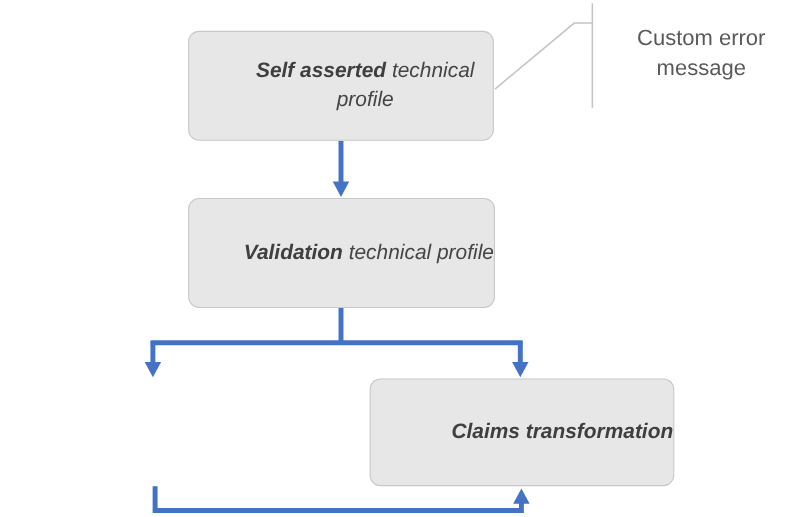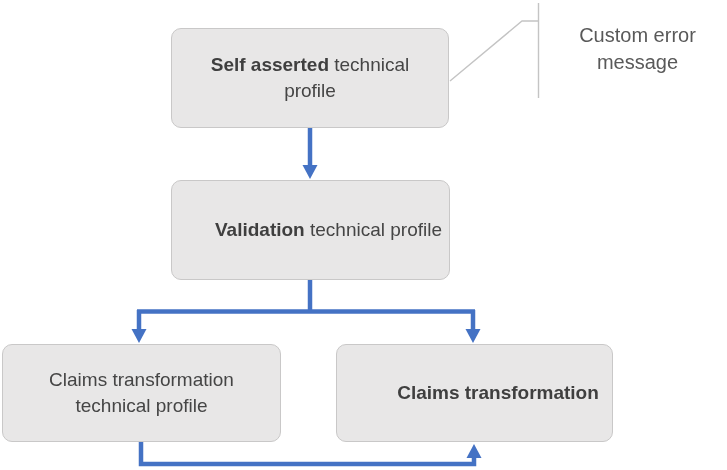--- a/index.html
+++ b/index.html
@@ -37,22 +37,23 @@
     fill: none;
   }
   .node {
     position: absolute;
     box-sizing: border-box;
     background: var(--node-fill, #e8e7e7);
     border: 1px solid var(--node-border, #c9c8c8);
     border-radius: 10px;
     display: flex;
     align-items: center;
-    justify-content: center;
+    justify-content: flex-end;
     text-align: center;
+    font-style: italic;
   }
   .node-label {
     max-width: 232px;
     font-size: 19px;
     line-height: 26px;
     color: var(--node-text, #454545);
   }
   .node-label b {
     color: var(--node-text-bold, #3f3f3f);
     font-weight: bold;
@@ -101,23 +102,20 @@
   </svg>
 
   <div class="node" style="left:171px; top:28px; width:278px; height:100px;">
     <div class="node-label"><b>Self asserted</b><span> technical profile</span></div>
   </div>
 
   <div class="node" style="left:171px; top:180px; width:279px; height:100px;padding-left:36px;">
     <div class="node-label"><b>Validation</b><span> technical profile</span></div>
   </div>
 
-  <div class="node" style="left:2px; top:344px; width:279px; height:98px;">
-    <div class="node-label"><span>Claims transformation technical profile</span></div>
-  </div>
 
   <div class="node" style="left:336px; top:344px; width:277px; height:98px;padding-left:47px;">
     <div class="node-label"><b>Claims transformation</b></div>
   </div>
 
   <div class="callout-text">Custom error message</div>
 
 </div>
 
 </body></html>

